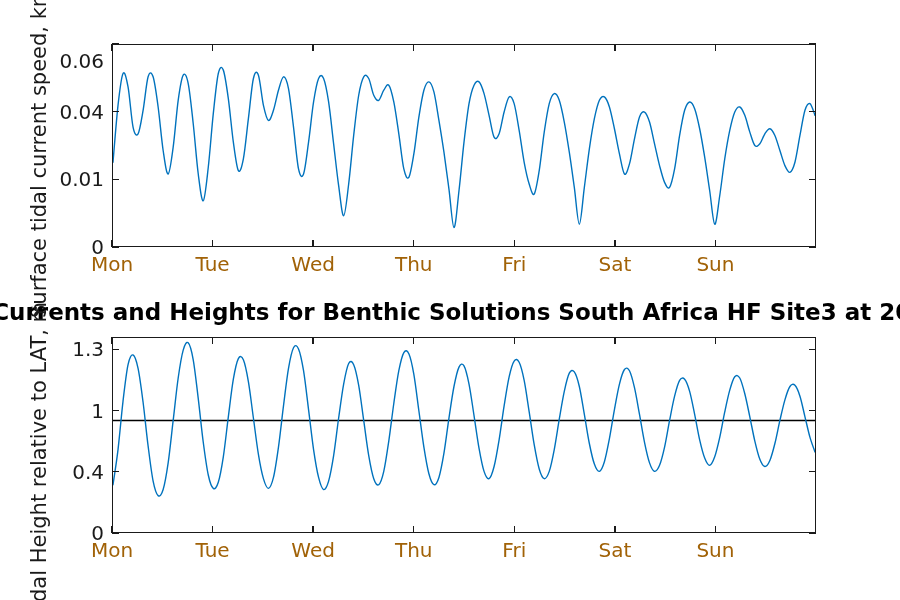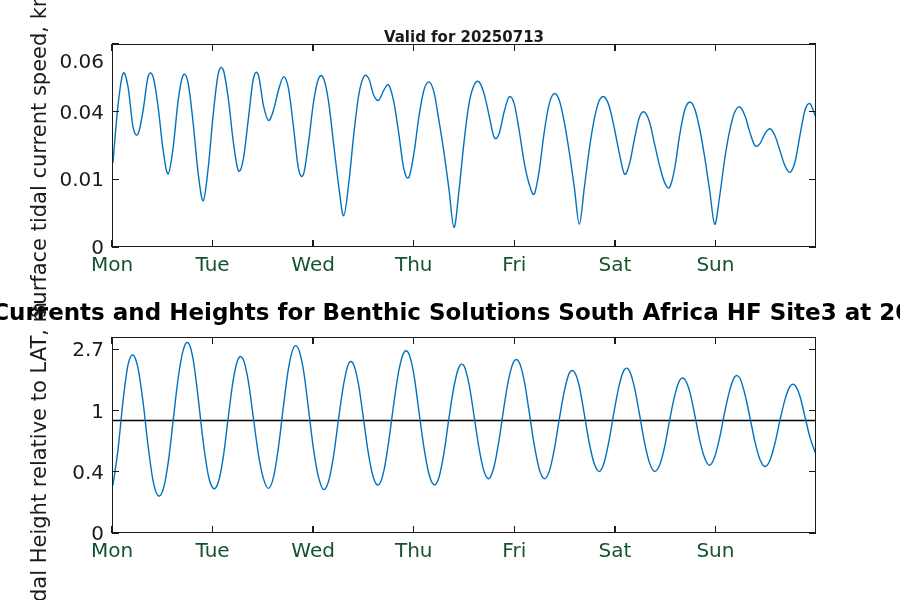--- a/index.html
+++ b/index.html
@@ -49,21 +49,21 @@
     height: 7px;
     background: #1a1a1a;
     top: 0;
   }
 
   
   .xlabel-tick {
     position: absolute;
     font-size: 20px;
     line-height: 20px;
-    color: #14532d;
+    color: #a16207;
     transform: translateX(-50%);
     white-space: nowrap;
   }
   .ylabel-tick {
     position: absolute;
     font-size: 20px;
     line-height: 20px;
     color: #1a1a1a;
     text-align: right;
     transform: translateY(-50%);
@@ -152,21 +152,20 @@
     </div>
   <div id="yticklabels-top">
       <div class="ylabel-tick" style="top: 247px; left: -1px; width: 105px;">0</div>
       <div class="ylabel-tick" style="top: 179.333px; left: -1px; width: 105px;">0.01</div>
       <div class="ylabel-tick" style="top: 111.667px; left: -1px; width: 105px;">0.04</div>
       <div class="ylabel-tick" style="top: 61px; left: -1px; width: 105px;">0.06</div>
     </div>
 
   <div class="ytitle" id="ytitle-top" style="left: 29px; top: 318px;">Surface tidal current speed, kn</div>
 
-  <div id="subtitle-top">Valid for 20250713</div>
 
   <div id="maintitle">Tidal Currents and Heights for Benthic Solutions South Africa HF Site3 at 20250713</div>
 
   <div id="axes-bottom" class="axes">
     <svg id="svg-bottom" viewBox="0 0 704 196" preserveAspectRatio="none">
         <line x1="0" x2="704" y1="83.30000000000001" y2="83.30000000000001" stroke="#000000" stroke-width="1.4" vector-effect="non-scaling-stroke"></line>
         <path d="M0.00,148.22C0.84,142.30 3.35,126.79 5.03,112.70C6.70,98.61 8.38,77.99 10.06,63.70C11.73,49.41 13.41,34.71 15.09,26.95C16.76,19.19 18.44,16.54 20.11,17.15C21.79,17.76 23.47,22.66 25.14,30.63C26.82,38.59 28.50,51.86 30.17,64.93C31.85,77.99 33.52,95.75 35.20,109.03C36.88,122.30 38.55,136.18 40.23,144.55C41.90,152.92 43.58,157.82 45.26,159.25C46.93,160.68 48.61,158.64 50.29,153.13C51.96,147.61 53.64,137.81 55.31,126.18C56.99,114.54 58.67,97.59 60.34,83.30C62.02,69.01 63.70,52.27 65.37,40.43C67.05,28.58 68.72,18.17 70.40,12.25C72.08,6.33 73.75,3.27 75.43,4.90C77.10,6.53 78.78,12.66 80.46,22.05C82.13,31.44 83.81,47.37 85.49,61.25C87.16,75.13 88.84,92.49 90.51,105.35C92.19,118.21 93.87,130.67 95.54,138.43C97.22,146.18 98.90,150.68 100.57,151.90C102.25,153.13 103.92,151.08 105.60,145.78C107.28,140.47 108.95,131.08 110.63,120.05C112.30,109.03 113.98,92.69 115.66,79.63C117.33,66.56 119.01,51.45 120.69,41.65C122.36,31.85 124.04,24.09 125.71,20.83C127.39,17.56 129.07,18.17 130.74,22.05C132.42,25.93 134.10,34.30 135.77,44.10C137.45,53.90 139.12,68.60 140.80,80.85C142.48,93.10 144.15,107.39 145.83,117.60C147.50,127.81 149.18,136.38 150.86,142.10C152.53,147.82 154.21,152.10 155.89,151.90C157.56,151.70 159.24,147.82 160.91,140.88C162.59,133.93 164.27,122.30 165.94,110.25C167.62,98.20 169.30,81.87 170.97,68.60C172.65,55.33 174.32,40.42 176.00,30.63C177.68,20.83 179.35,13.07 181.03,9.80C182.70,6.53 184.38,7.15 186.06,11.03C187.73,14.90 189.41,22.87 191.09,33.07C192.76,43.28 194.44,59.00 196.11,72.28C197.79,85.55 199.47,101.27 201.14,112.70C202.82,124.13 204.50,134.14 206.17,140.88C207.85,147.61 209.52,152.51 211.20,153.13C212.88,153.74 214.55,150.27 216.23,144.55C217.90,138.83 219.58,129.44 221.26,118.83C222.93,108.21 224.61,92.90 226.29,80.85C227.96,68.80 229.64,55.74 231.31,46.55C232.99,37.36 234.67,28.99 236.34,25.73C238.02,22.46 239.70,23.28 241.37,26.95C243.05,30.63 244.72,38.38 246.40,47.78C248.08,57.17 249.75,71.46 251.43,83.30C253.10,95.14 254.78,109.03 256.46,118.83C258.13,128.63 259.81,137.20 261.49,142.10C263.16,147.00 264.84,149.45 266.51,148.22C268.19,147.00 269.87,142.10 271.54,134.75C273.22,127.40 274.90,115.56 276.57,104.13C278.25,92.69 279.92,77.99 281.60,66.15C283.28,54.31 284.95,41.65 286.63,33.07C288.30,24.50 289.98,17.56 291.66,14.70C293.33,11.84 295.01,12.25 296.69,15.93C298.36,19.60 300.04,27.15 301.71,36.75C303.39,46.35 305.07,61.25 306.74,73.50C308.42,85.75 310.10,99.63 311.77,110.25C313.45,120.87 315.12,130.87 316.80,137.20C318.48,143.53 320.15,147.61 321.83,148.22C323.50,148.84 325.18,146.18 326.86,140.88C328.53,135.57 330.21,126.38 331.89,116.38C333.56,106.37 335.24,92.08 336.91,80.85C338.59,69.62 340.27,57.58 341.94,49.00C343.62,40.43 345.30,32.87 346.97,29.40C348.65,25.93 350.32,25.32 352.00,28.17C353.68,31.03 355.35,38.18 357.03,46.55C358.70,54.92 360.38,67.58 362.06,78.40C363.73,89.22 365.41,102.08 367.09,111.48C368.76,120.87 370.44,129.65 372.11,134.75C373.79,139.85 375.47,142.92 377.14,142.10C378.82,141.28 380.50,136.38 382.17,129.85C383.85,123.32 385.52,113.11 387.20,102.90C388.88,92.69 390.55,79.22 392.23,68.60C393.90,57.98 395.58,46.75 397.26,39.20C398.93,31.65 400.61,25.73 402.29,23.28C403.96,20.83 405.64,21.23 407.31,24.50C408.99,27.77 410.67,34.50 412.34,42.88C414.02,51.25 415.70,63.90 417.37,74.73C419.05,85.55 420.72,98.20 422.40,107.80C424.08,117.40 425.75,126.58 427.43,132.30C429.10,138.02 430.78,141.69 432.46,142.10C434.13,142.51 435.81,139.65 437.49,134.75C439.16,129.85 440.84,121.48 442.51,112.70C444.19,103.92 445.87,91.87 447.54,82.07C449.22,72.27 450.90,61.66 452.57,53.90C454.25,46.14 455.92,38.79 457.60,35.53C459.28,32.26 460.95,32.05 462.63,34.30C464.30,36.55 465.98,41.85 467.66,49.00C469.33,56.15 471.01,67.58 472.69,77.18C474.36,86.77 476.04,98.20 477.71,106.58C479.39,114.95 481.07,122.70 482.74,127.40C484.42,132.10 486.10,135.16 487.77,134.75C489.45,134.34 491.12,130.46 492.80,124.95C494.48,119.44 496.15,110.45 497.83,101.67C499.50,92.90 501.18,81.46 502.86,72.28C504.53,63.09 506.21,53.29 507.89,46.55C509.56,39.81 511.24,34.10 512.91,31.85C514.59,29.60 516.27,30.01 517.94,33.07C519.62,36.14 521.30,42.88 522.97,50.23C524.65,57.58 526.32,67.99 528.00,77.18C529.68,86.36 531.35,97.18 533.03,105.35C534.70,113.52 536.38,121.28 538.06,126.18C539.73,131.08 541.41,134.34 543.09,134.75C544.76,135.16 546.44,132.71 548.11,128.63C549.79,124.54 551.47,117.80 553.14,110.25C554.82,102.70 556.50,91.88 558.17,83.30C559.85,74.73 561.52,65.54 563.20,58.80C564.88,52.06 566.55,45.73 568.23,42.88C569.90,40.02 571.58,39.81 573.26,41.65C574.93,43.49 576.61,47.98 578.29,53.90C579.96,59.82 581.64,69.01 583.31,77.18C584.99,85.34 586.67,95.55 588.34,102.90C590.02,110.25 591.70,116.99 593.37,121.28C595.05,125.56 596.72,128.83 598.40,128.63C600.08,128.42 601.75,124.75 603.43,120.05C605.10,115.35 606.78,108.00 608.46,100.45C610.13,92.90 611.81,82.69 613.49,74.73C615.16,66.76 616.84,58.60 618.51,52.68C620.19,46.75 621.87,41.24 623.54,39.20C625.22,37.16 626.90,37.57 628.57,40.43C630.25,43.28 631.92,49.82 633.60,56.35C635.28,62.88 636.95,71.66 638.63,79.63C640.30,87.59 641.98,96.98 643.66,104.13C645.33,111.27 647.01,118.21 648.69,122.50C650.36,126.79 652.04,129.65 653.71,129.85C655.39,130.05 657.07,127.60 658.74,123.73C660.42,119.85 662.10,113.31 663.77,106.58C665.45,99.84 667.12,90.65 668.80,83.30C670.48,75.95 672.15,68.19 673.83,62.47C675.50,56.76 677.18,51.45 678.86,49.00C680.53,46.55 682.21,46.14 683.89,47.78C685.56,49.41 687.24,53.49 688.91,58.80C690.59,64.11 692.27,72.68 693.94,79.63C695.62,86.57 697.30,94.53 698.97,100.45C700.65,106.37 703.16,112.70 704.00,115.15" fill="none" stroke="#0072BD" stroke-width="1.4" stroke-linejoin="round" stroke-linecap="round" vector-effect="non-scaling-stroke"></path>
       </svg>
   </div>
 
@@ -202,18 +201,18 @@
       <div class="xlabel-tick" style="left: 313.143px; top: 540px;">Wed</div>
       <div class="xlabel-tick" style="left: 413.714px; top: 540px;">Thu</div>
       <div class="xlabel-tick" style="left: 514.286px; top: 540px;">Fri</div>
       <div class="xlabel-tick" style="left: 614.857px; top: 540px;">Sat</div>
       <div class="xlabel-tick" style="left: 715.429px; top: 540px;">Sun</div>
     </div>
   <div id="yticklabels-bottom">
       <div class="ylabel-tick" style="top: 533px; left: -1px; width: 105px;">0</div>
       <div class="ylabel-tick" style="top: 471.75px; left: -1px; width: 105px;">0.4</div>
       <div class="ylabel-tick" style="top: 410.5px; left: -1px; width: 105px;">1</div>
-      <div class="ylabel-tick" style="top: 349.25px; left: -1px; width: 105px;">2.7</div>
+      <div class="ylabel-tick" style="top: 349.25px; left: -1px; width: 105px;">1.3</div>
     </div>
 
   <div class="ytitle" id="ytitle-bottom" style="left: 29px; top: 620px;">Tidal Height relative to LAT, m</div>
 
 </div>
 
 </body></html>

